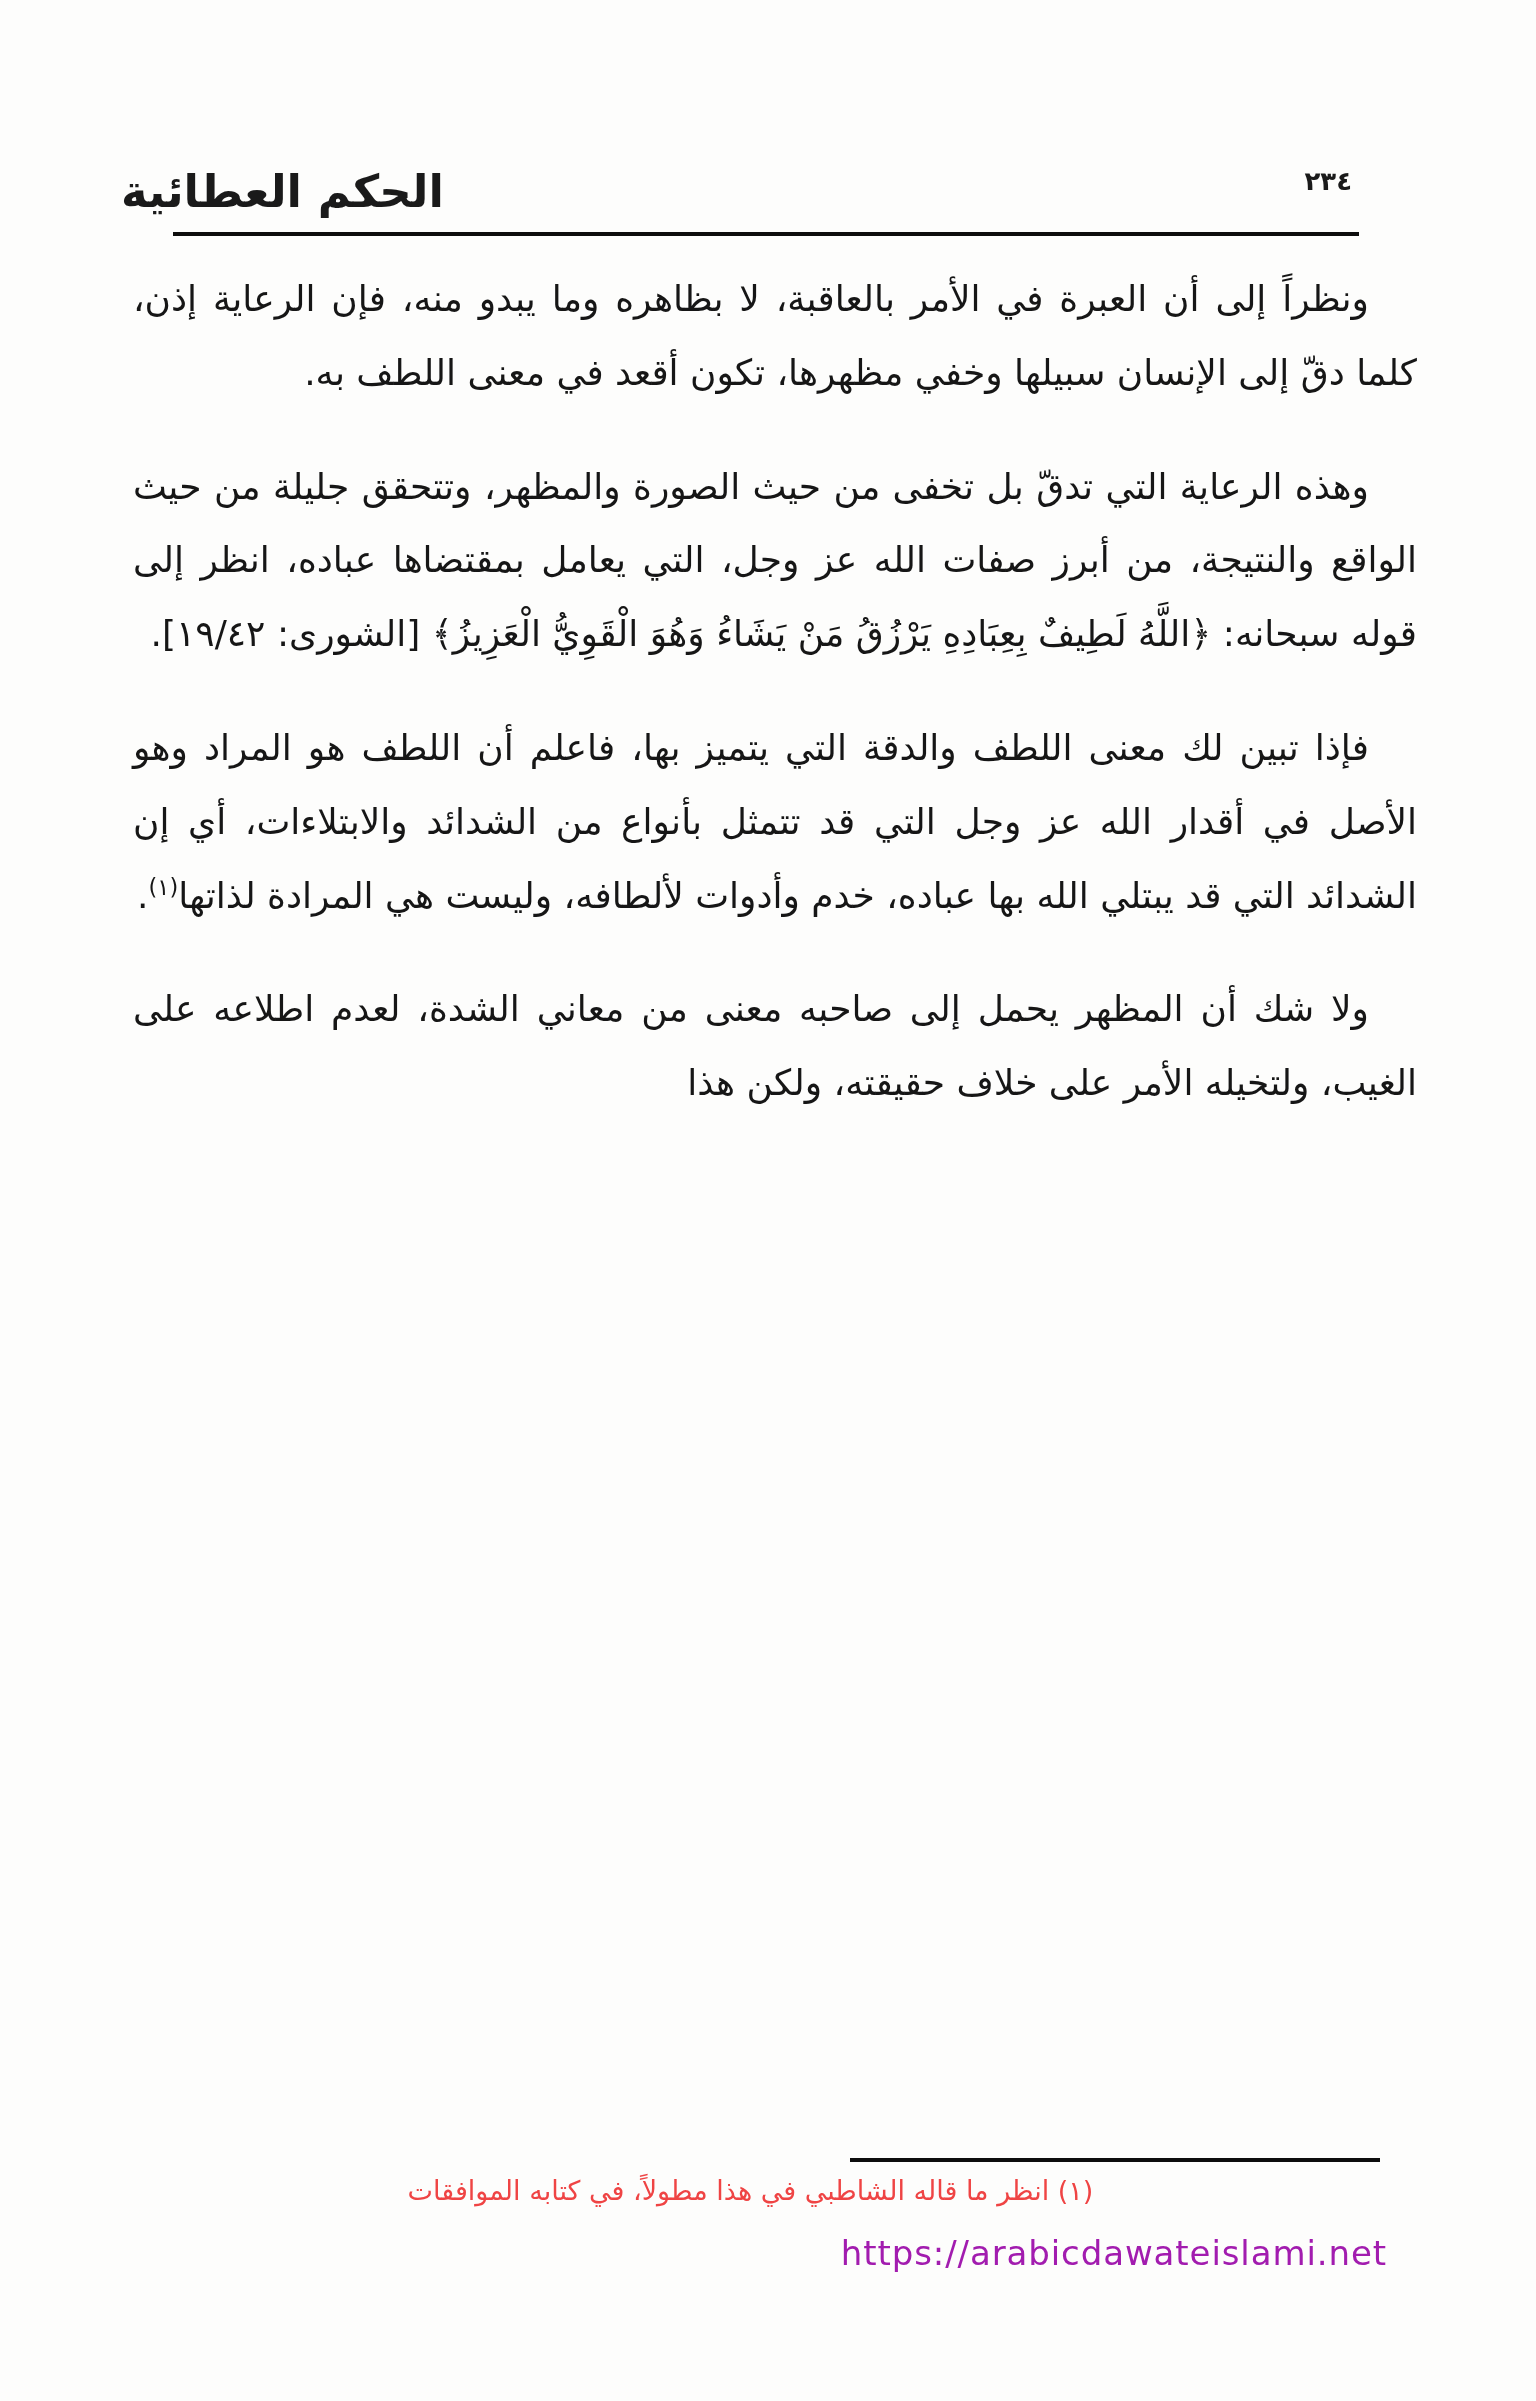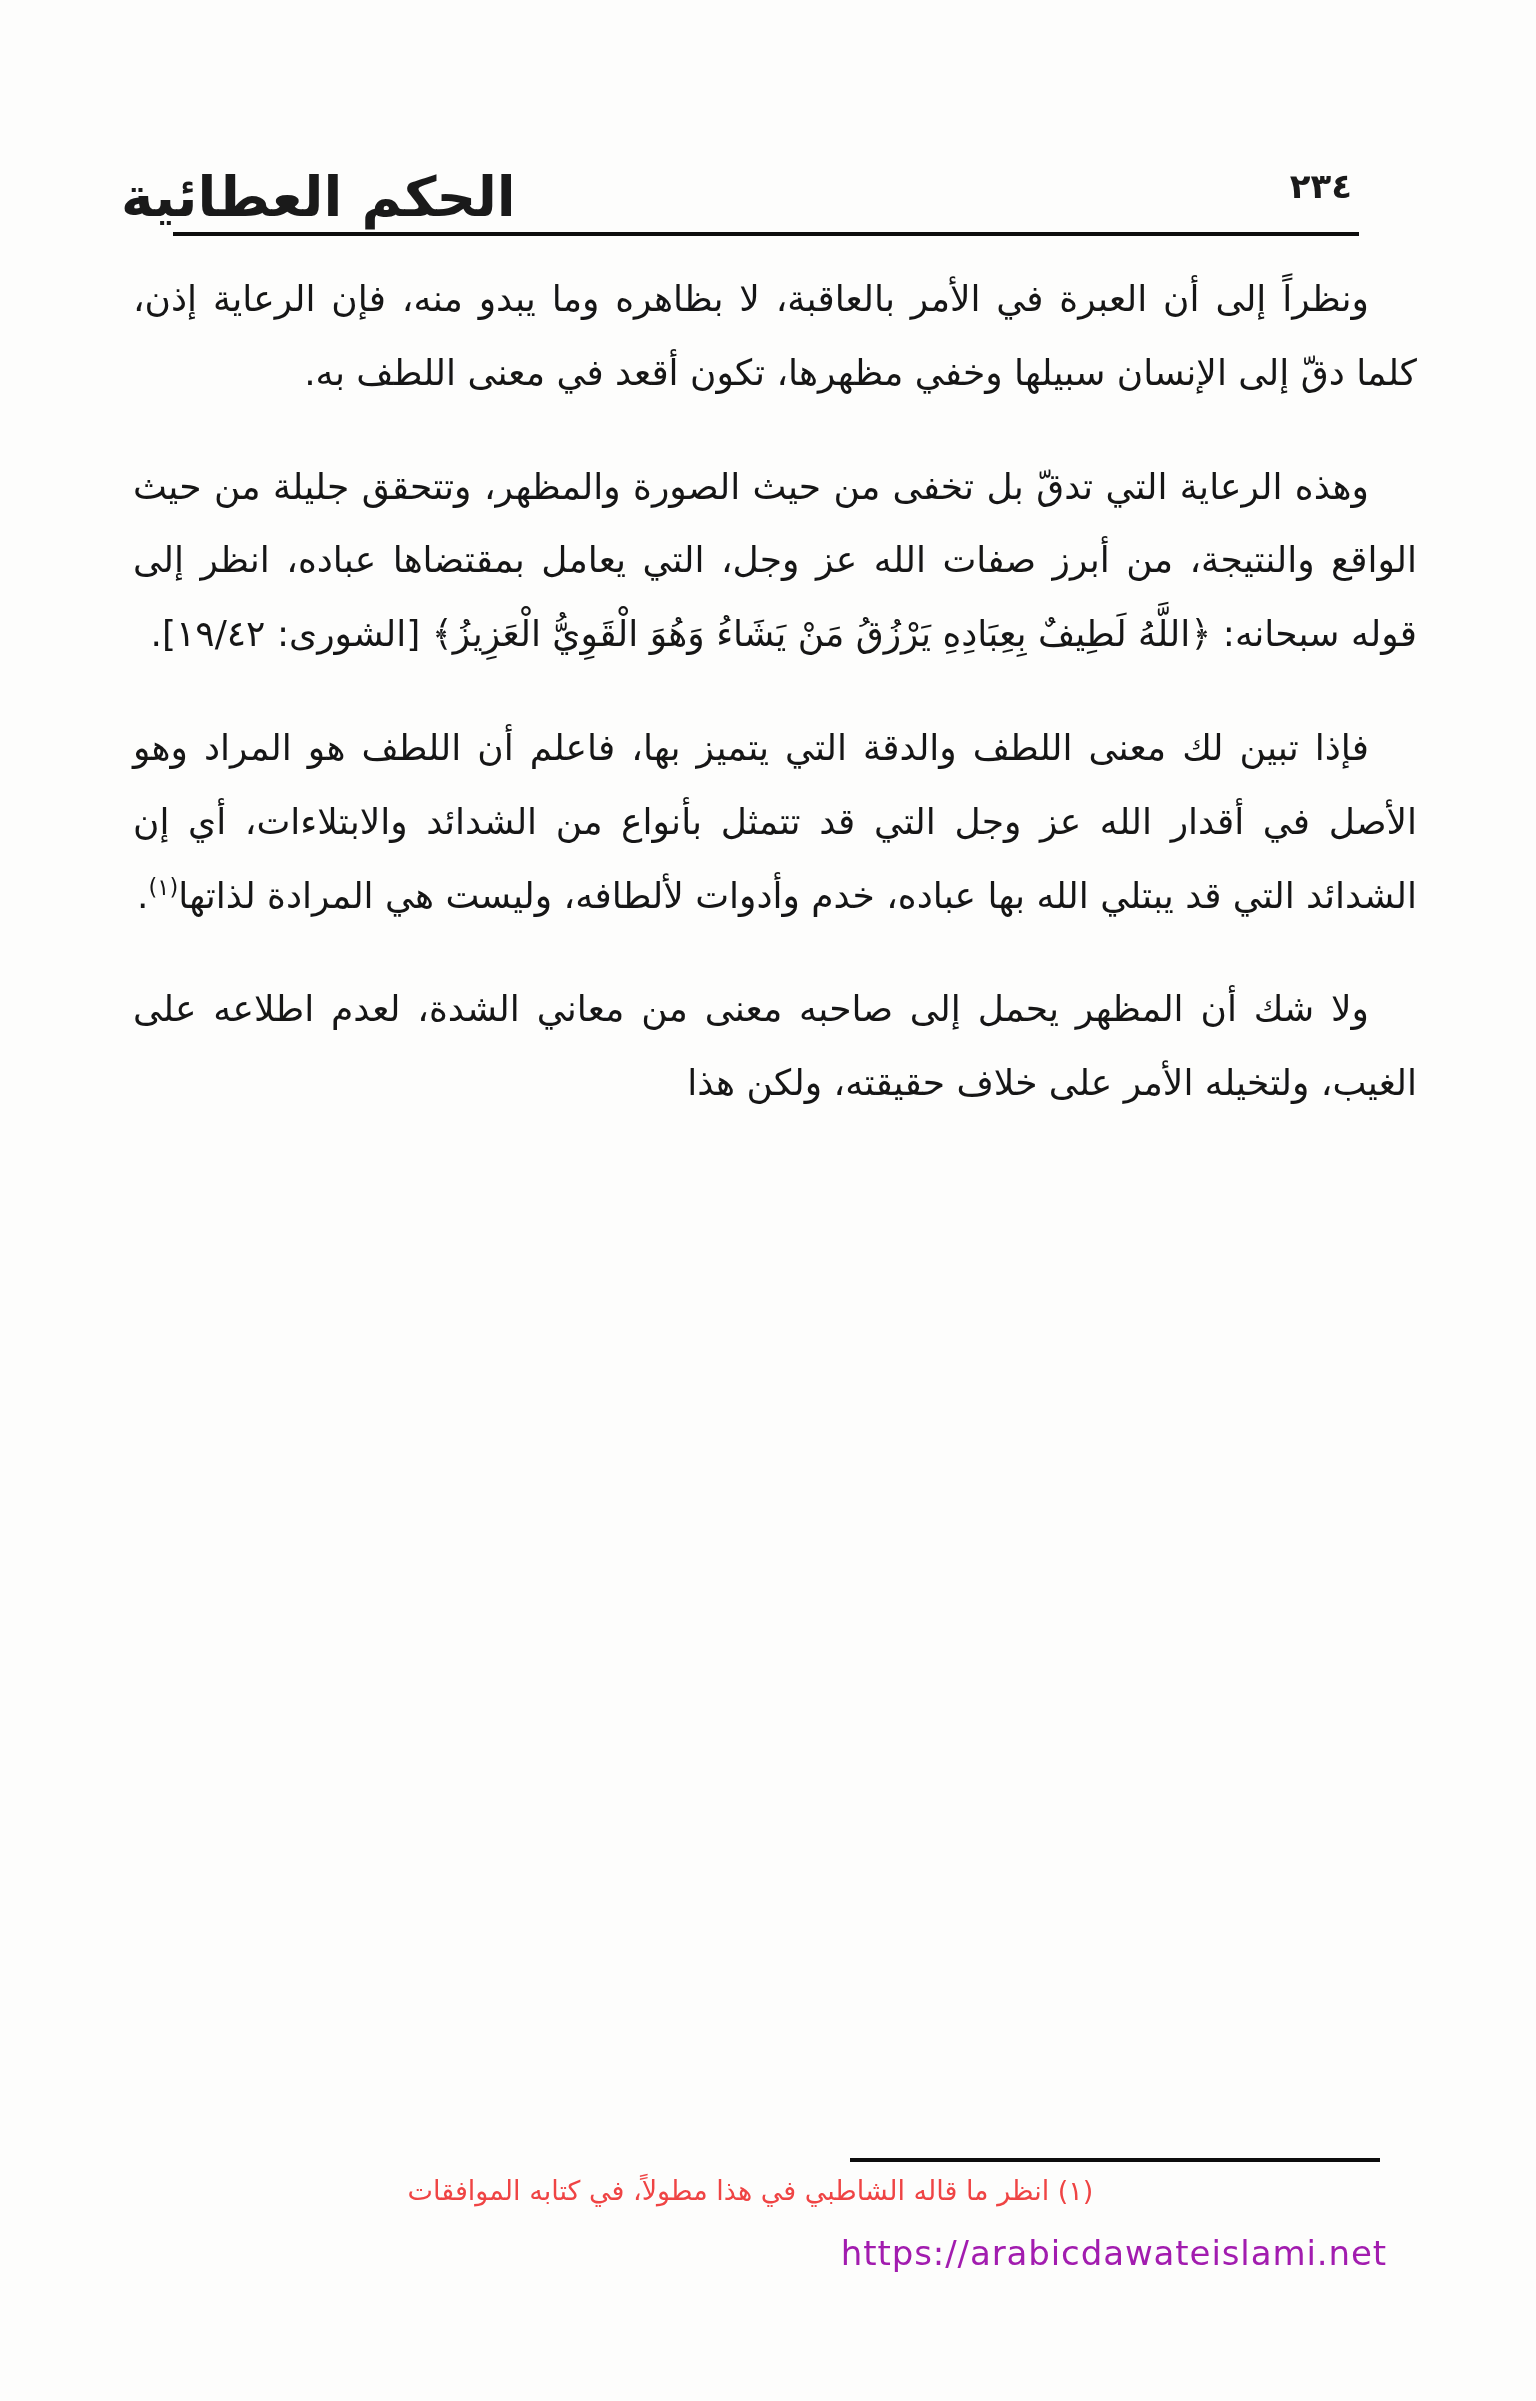--- a/index.html
+++ b/index.html
@@ -17,29 +17,29 @@
   }
   .page {
     position: absolute;
     inset: 0;
   }
   
   .book-title {
     position: absolute;
     top: 165px;
     left: 121px;
-    font-size: 55px;
+    font-size: 45px;
     font-weight: bold;
     direction: rtl;
   }
   .page-number {
     position: absolute;
     top: 166px;
     right: 184px;
-    font-size: 34px;
+    font-size: 26px;
     font-weight: bold;
     direction: rtl;
   }
   .header-rule {
     position: absolute;
     top: 232px;
     left: 173px;
     width: 1186px;
     height: 4.3px;
     background: #0d0d0d;

